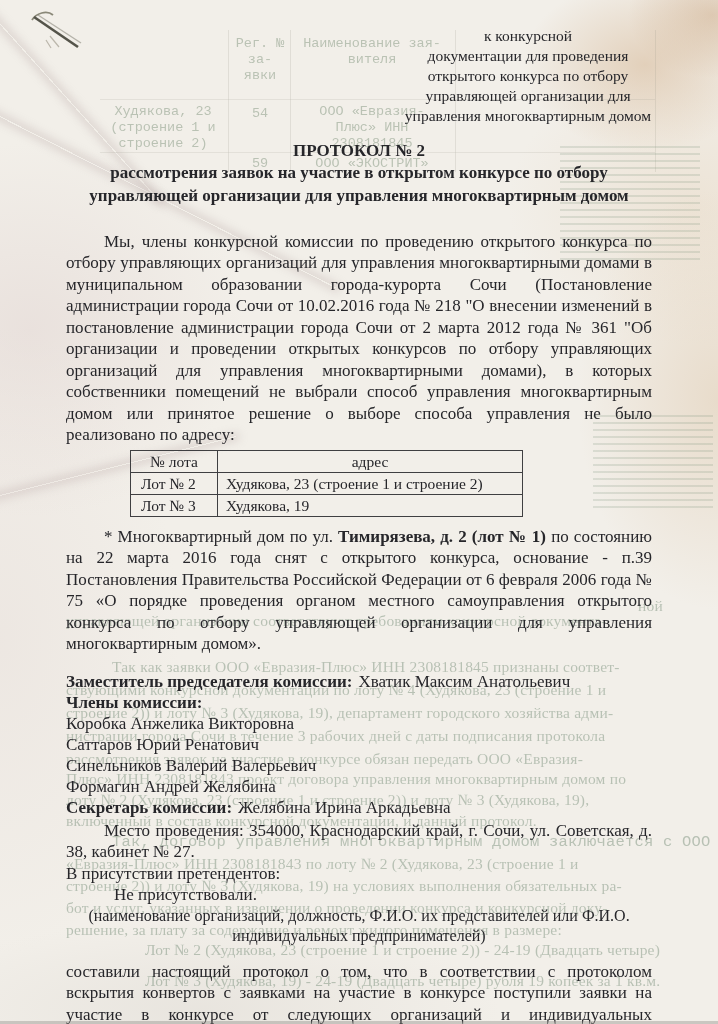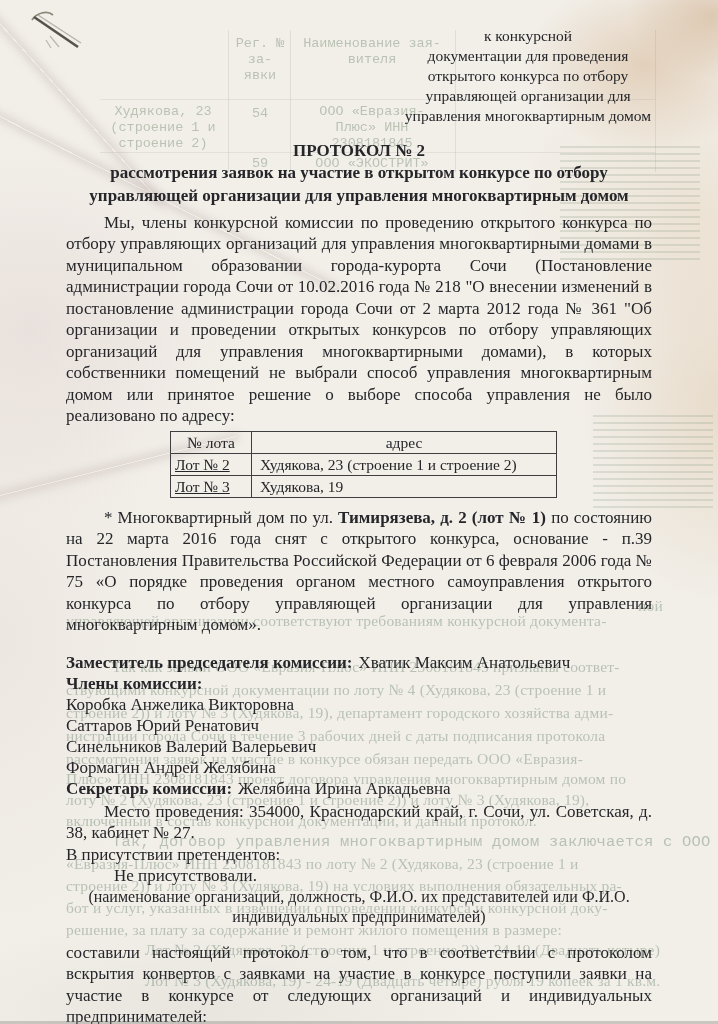--- a/index.html
+++ b/index.html
@@ -21,27 +21,27 @@
   .content { position:relative; z-index:2; padding:0 66px; }
   .para { font-size:17px; line-height:21.5px; text-align:justify; margin:0; }
   .indent { text-indent:38px; }
   .appendix {
     width:272px; margin:26px -12px 0 auto; text-align:center;
     font-size:15.5px; line-height:20px;
   }
   .appendix span { display:block; }
   .title-block { margin-top:14px; text-align:center; font-weight:bold; font-size:17px; line-height:22.3px; }
   .title-block .sub { font-weight:bold; }
-  .p1 { margin-top:5px; }
+  .p1 { margin-top:24px; }
   table.lots {
-    border-collapse:collapse; margin:4px 0 0 104px; font-size:15.5px; line-height:19px;border-radius:20px;
+    border-collapse:collapse; margin:4px 0 0 64px; font-size:15.5px; line-height:19px;border-radius:20px;
   }
   table.lots th, table.lots td { border:1.6px solid #3f3f41; font-weight:normal; padding:1px 8px; }
   table.lots th { text-align:center; }
-  table.lots td.c1 { width:68px; padding-left:4px;text-decoration:underline; }
+  table.lots td.c1 { width:68px; padding-left:10px; }
   table.lots td.c2 { width:288px; }
   .p2 { margin-top:9px; }
   .commission { margin-top:16px; font-size:17px; line-height:21px; }
   .commission .line { margin:0; }
   .commission b { margin-right:6px; }
   .venue { margin-top:2px; }
   .attn-label { font-size:17px; line-height:21.5px; margin:0; }
   .not-present { font-size:17px; line-height:21.5px; margin:0; text-indent:48px; }
   .center-note { text-align:center; font-size:16px; line-height:20.5px; margin:0; }
   .closing { margin-top:14px; }

